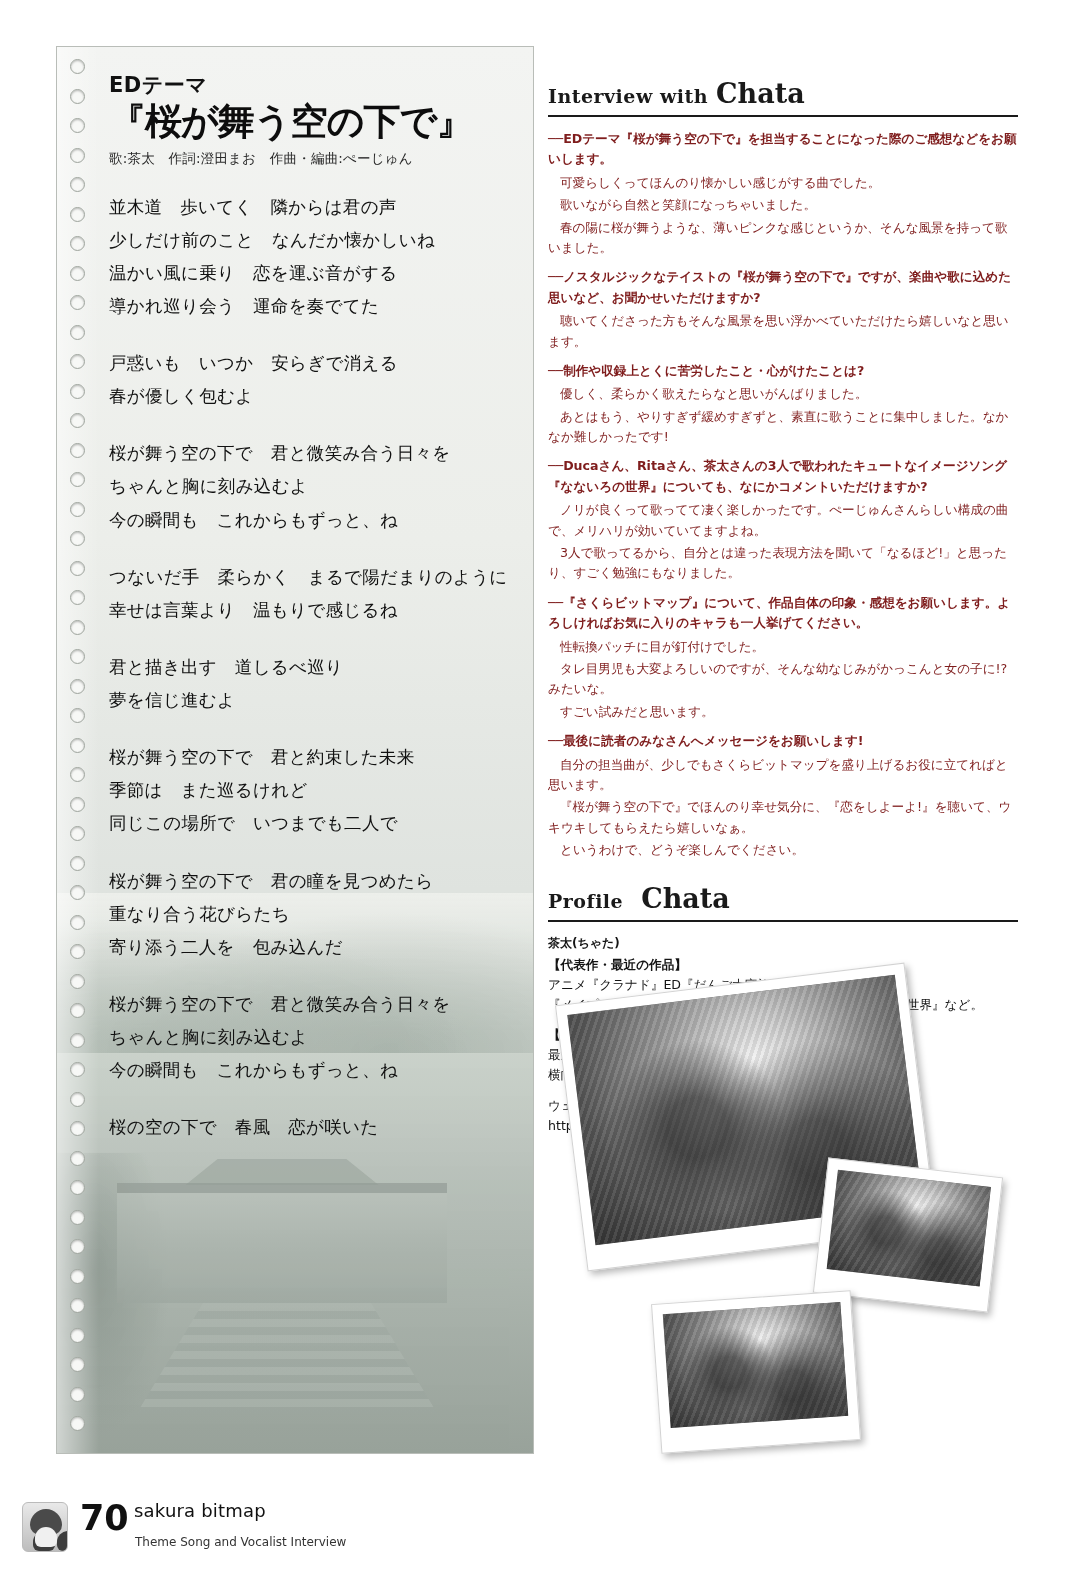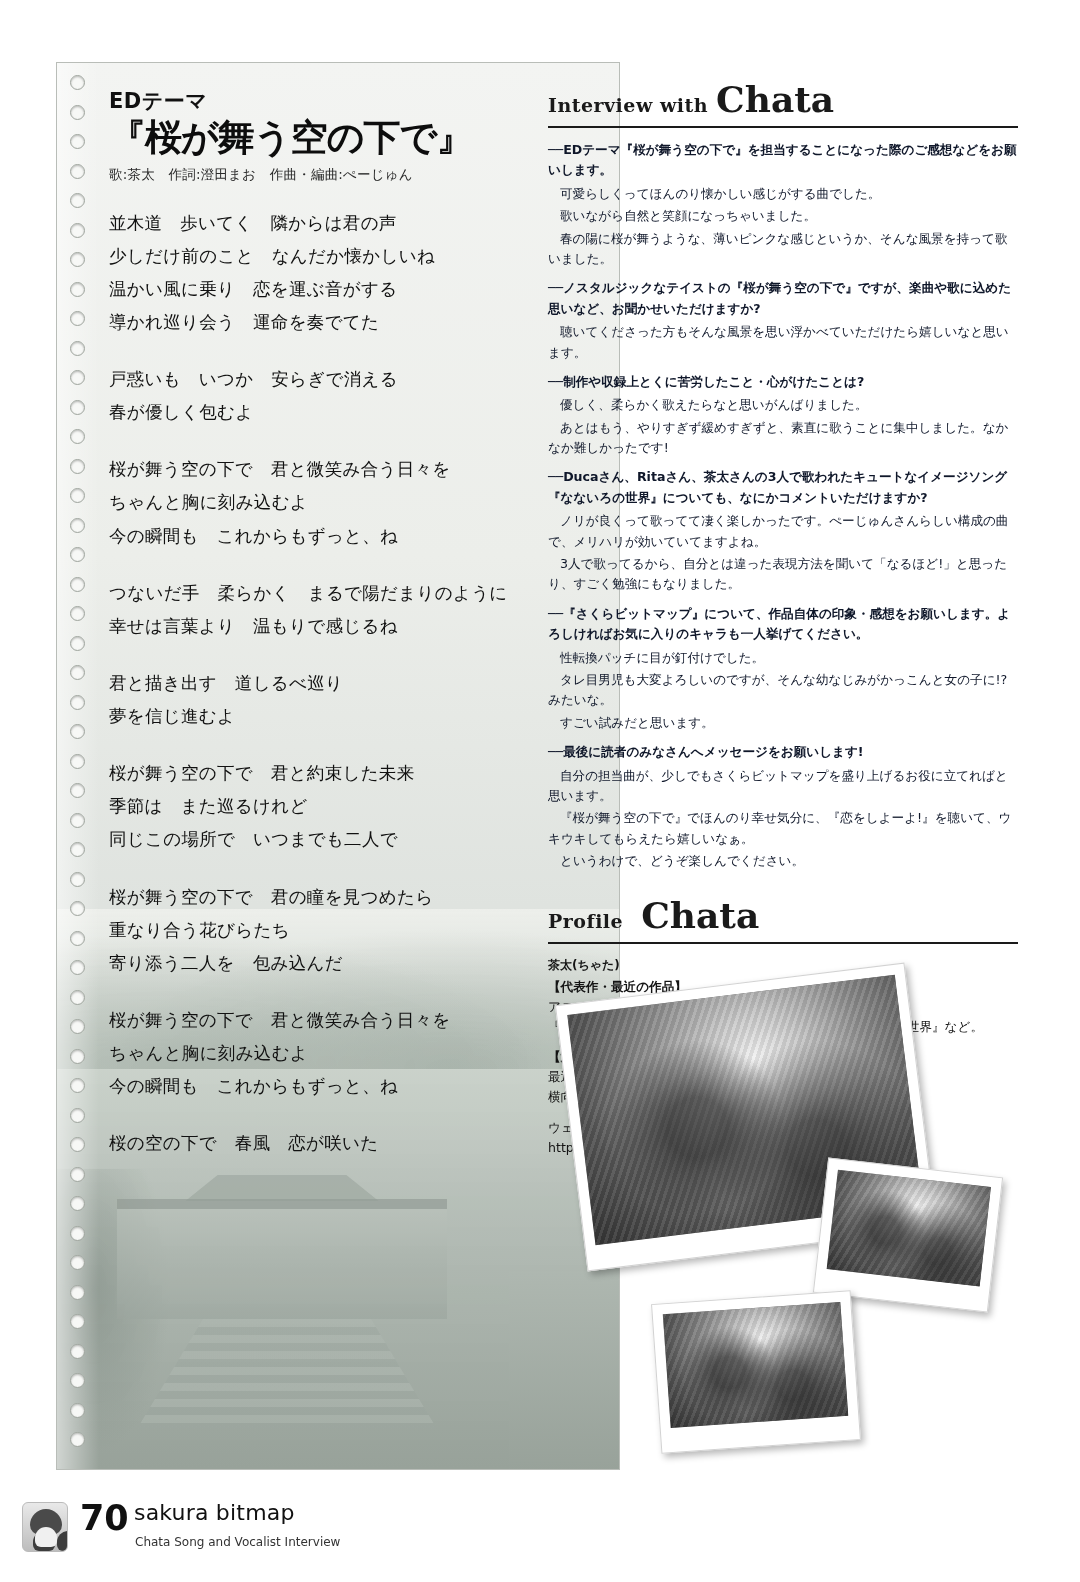--- a/index.html
+++ b/index.html
@@ -9,22 +9,22 @@
     background:#ffffff;
     font-family:"DejaVu Sans", sans-serif;
     color:#1a1a1a;
     position:relative;
     overflow:hidden;
   }
 
   
   .lyrics-panel {
     position:absolute;
-    left:56px; top:62px;
-    width:564px; height:1408px;
+    left:56px; top:46px;
+    width:478px; height:1408px;
     background:linear-gradient(180deg,#f3f4f2 0%, #eceeea 35%, #dfe3df 60%, #cdd3cd 80%, #c2c9c3 100%);
     border:1px solid #b9bdb8;
     overflow:hidden;
   }
   
   .lyrics-bg {
     position:absolute; left:0; right:0; bottom:0; height:560px;
     background:
       linear-gradient(180deg, rgba(238,240,236,1) 0%, rgba(205,212,205,0.9) 25%, rgba(178,187,180,0.95) 55%, rgba(150,160,152,1) 100%);
     opacity:.95;
@@ -96,24 +96,24 @@
   .right-col { position:absolute; left:548px; top:78px; width:470px; }
 
   .sec-head {
     display:flex; align-items:baseline; gap:8px;
     border-bottom:2px solid #1a1a1a; padding-bottom:6px; margin-bottom:12px;
   }
   .sec-head .small {
     font-family:"DejaVu Serif", serif; font-weight:bold; font-size:19px; letter-spacing:.5px;
   }
   .sec-head .big {
-    font-family:"DejaVu Serif", serif; font-weight:bold; font-size:36px; letter-spacing:0px;
-  }
-
-  .qa { font-size:12.6px; line-height:1.62; color:#0f172a; }
+    font-family:"DejaVu Serif", serif; font-weight:bold; font-size:27px; letter-spacing:0px;
+  }
+
+  .qa { font-size:12.6px; line-height:1.62; color:#7f1d1d; }
   .qa .q { font-weight:bold; margin:9px 0 3px 0; text-indent:0; }
   .qa .q:first-child { margin-top:0; }
   .qa .a { margin:0 0 2px 0; text-indent:12px; }
 
   .profile-body { font-size:12.6px; line-height:1.6; color:#141414; margin-top:2px; }
   .profile-body .name { font-size:12px; font-weight:bold; margin-bottom:2px; }
   .profile-body .blk { margin-bottom:10px; }
   .profile-body .lbl { font-weight:bold; }
 
   
@@ -166,21 +166,21 @@
     content:""; position:absolute; left:12px; top:24px; width:22px; height:20px;
     background:#f0f0f0; border-radius:11px 11px 6px 6px;
     box-shadow: -2px 4px 0 #3d3d3d, 22px 4px 0 #3d3d3d;
   }
   .pageno {
     position:absolute; left:58px; top:0;
     font-family:"DejaVu Sans", sans-serif; font-weight:bold; font-size:35px; color:#111;
   }
   .booktitle {
     position:absolute; left:112px; top:2px;
-    font-family:"DejaVu Sans", sans-serif; font-size:22px; color:#111; letter-spacing:.2px;
+    font-family:"DejaVu Sans", sans-serif; font-size:18px; color:#111; letter-spacing:.2px;
   }
   .booksub {
     position:absolute; left:113px; top:37px;
     font-size:12px; color:#333;
   }
 </style>
 </head>
 <body>
 
 <div class="lyrics-panel">
@@ -355,14 +355,14 @@
   </div>
   <div class="photo" id="photo-sub2">
     <div class="inner"></div>
   </div>
 </div>
 
 <div class="footer">
   <div class="chibi"></div>
   <div class="pageno">70</div>
   <div class="booktitle">sakura bitmap</div>
-  <div class="booksub">Chata Song and Vocalist Interview</div>
+  <div class="booksub">Theme Song and Vocalist Interview</div>
 </div>
 
 </body></html>

